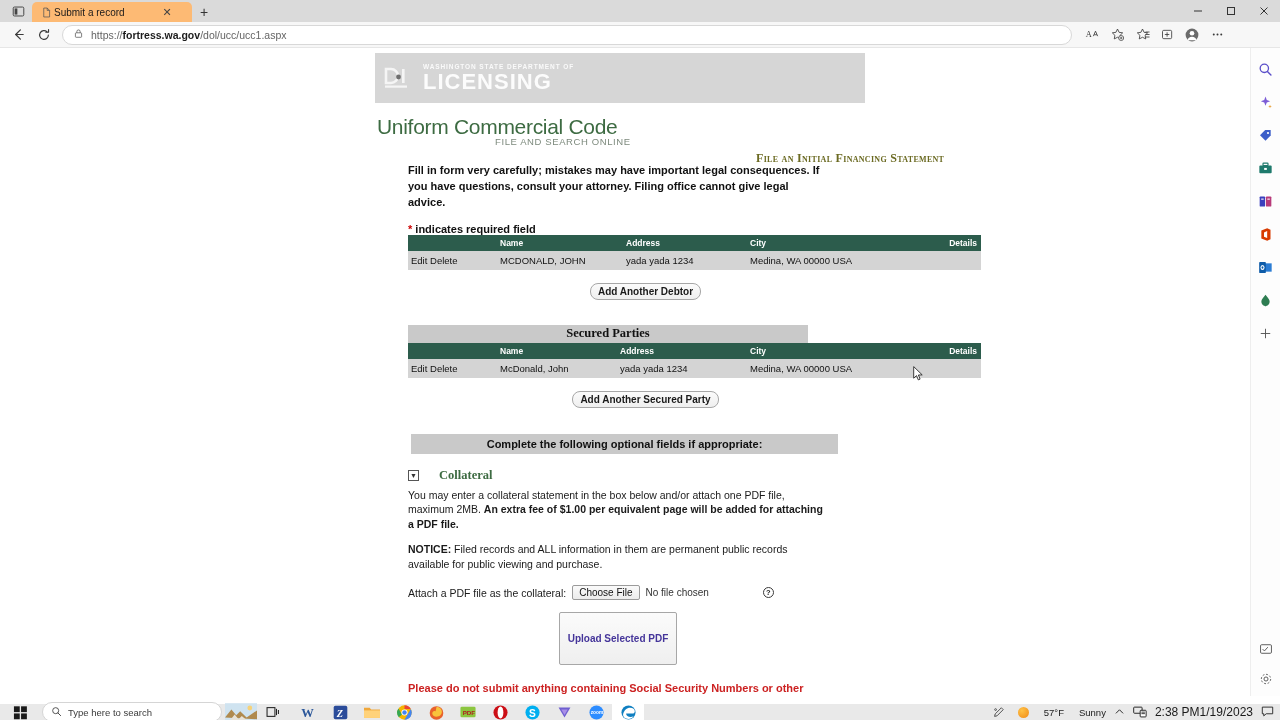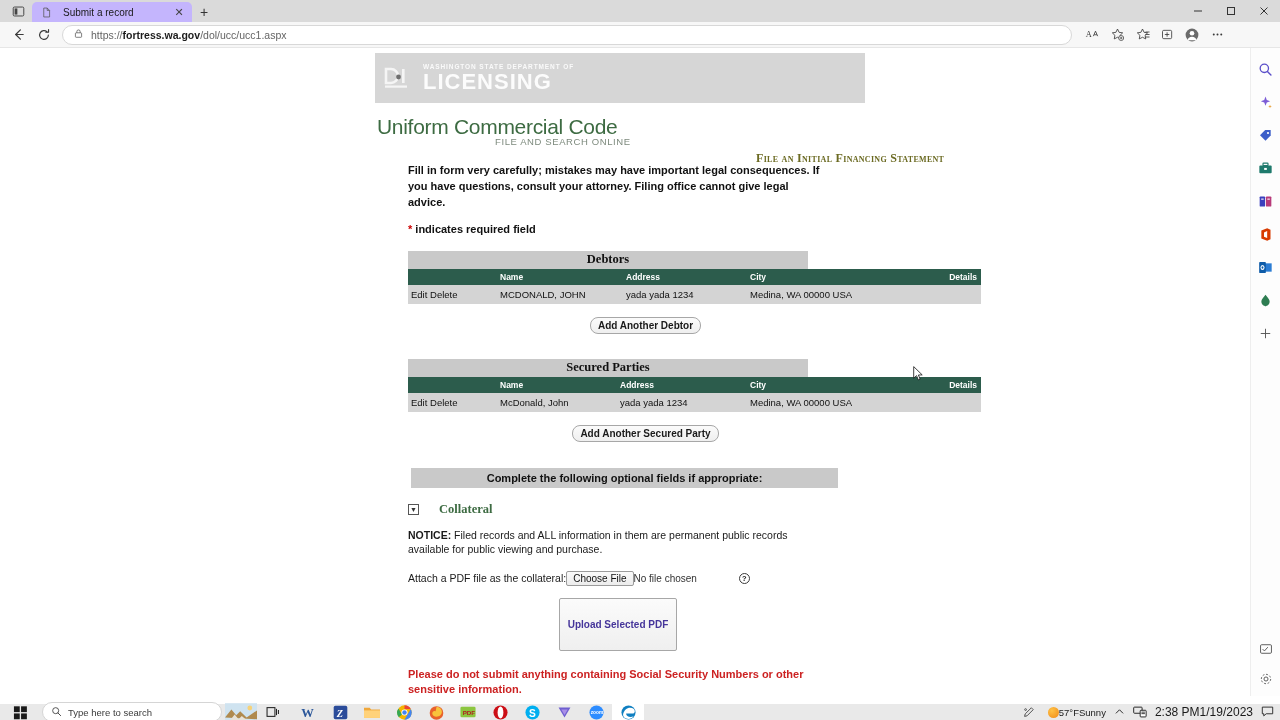--- a/index.html
+++ b/index.html
@@ -17,23 +17,23 @@
   .tabstrip {
     height: 22px; background: #dadada;
     display: flex; align-items: flex-end; padding-left: 4px;
     position: relative;
   }
   .tab-os-btn {
     width: 28px; height: 22px; display:flex; align-items:center; justify-content:center;
   }
   .tab-os-btn svg { display:block; }
   .tab {
-    height: 20px; background:#c4b5fd; border-radius: 5px 5px 0 0;
-    display:flex; align-items:center; gap:11px;
-    padding: 0 6px 0 9px; min-width: 160px; max-width: 220px;
+    height: 20px; background:#fdba74; border-radius: 5px 5px 0 0;
+    display:flex; align-items:center; gap:2px;
+    padding: 0 18px 0 9px; min-width: 160px; max-width: 220px;
     font-size: 10px; color:#1a1a1a;
   }
   .tab-favicon { width:11px; height:11px; flex:0 0 auto; }
   .tab-title { flex:1 1 auto; white-space:nowrap; overflow:hidden; text-overflow:ellipsis; font-size:10px; }
   .tab-close { width:14px; height:14px; display:flex; align-items:center; justify-content:center; color:#444; font-size:11px; line-height:1; }
   .newtab { width:24px; height:20px; display:flex; align-items:center; justify-content:center; color:#333; font-size:14px; }
   .win-ctrls { position:absolute; right:0; top:0; height:22px; display:flex; }
   .win-ctrl { width:33px; height:22px; display:flex; align-items:center; justify-content:center; color:#333; }
 
   .navbar {
@@ -155,21 +155,21 @@
   .collateral-head {
     display:flex; align-items:center; gap:20px; margin-top:14px;
   }
   .coll-icon {
     width:11px; height:11px; border:1px solid #555; font-size:7px;
     display:flex; align-items:center; justify-content:center; color:#333;
   }
   .coll-title { font-size:12.5px; font-weight:700; color:#3d6b42; font-family:"Liberation Serif", serif; }
   .p-text { font-size:10.5px; color:#1a1a1a; width:420px; line-height:1.38; margin-top:5px; }
   .p-text b { font-weight:700; }
-  .attach-row { display:flex; align-items:center; margin-top:14px; font-size:10.5px; color:#1a1a1a; }
+  .attach-row { display:flex; align-items:center; gap:6px; margin-top:14px; font-size:10.5px; color:#1a1a1a; }
   .filebtn {
     background:linear-gradient(#fafafa,#ececec); border:1px solid #9b9b9b; border-radius:2px;
     font-size:10px; padding:1px 6px; color:#111;
   }
   .nofile { font-size:10px; color:#333; }
   .helpq {
     width:11px; height:11px; border:1px solid #3a3a3a; border-radius:50%;
     font-size:7.5px; display:inline-flex; align-items:center; justify-content:center;
     color:#222; font-weight:700; flex:0 0 auto;
   }
@@ -190,21 +190,21 @@
     width:180px; height:20px; background:#fff; border:1px solid #d5d5d5; border-radius:10px;
     display:flex; align-items:center; gap:6px; padding:0 8px; font-size:9.5px; color:#3a3a3a;
     margin-left:2px;
   }
   .tb-widget { width:38px; height:24px; display:flex; align-items:center; justify-content:center; }
   .tb-taskview { width:26px; height:24px; display:flex; align-items:center; justify-content:center; color:#222; }
   .tb-apps { display:flex; align-items:center; gap:0px; margin-left:6px; }
   .tb-app { width:32px; height:24px; display:flex; align-items:center; justify-content:center; position:relative; }
   .tb-app .ind { position:absolute; bottom:0px; width:16px; height:2px; background:#2f8fd8; border-radius:1px; }
   .tb-right { position:absolute; right:0; height:24px; display:flex; align-items:center; gap:8px; padding-right:6px; font-size:9px; color:#1a1a1a; }
-  .tb-weather { display:flex; align-items:center; gap:0; font-size:9.5px; }
+  .tb-weather { display:flex; align-items:center; gap:15px; font-size:9.5px; }
   .tb-clock { display:flex; flex-direction:row; align-items:flex-end; line-height:1.08; font-size:12px; }
   .sun { width:11px; height:11px; border-radius:50%; background:radial-gradient(circle at 35% 32%, #ffc246, #f08a16); }
 
   .cursor { position:absolute; left:913px; top:366px; width:11px; height:15px; pointer-events:none; }
 </style>
 </head>
 <body>
 
 <div id="browser">
 
@@ -335,21 +335,20 @@
           <div class="ucc-title">Uniform Commercial Code</div>
           <div class="ucc-sub">FILE AND SEARCH ONLINE</div>
           <div class="ucc-right">File an Initial Financing Statement</div>
         </div>
 
         <div class="body-wrap">
 
           <div class="warn-text">Fill in form very carefully; mistakes may have important legal consequences. If you have questions, consult your attorney. Filing office cannot give legal advice.</div>
           <div class="req-note"><span class="star">*</span><span> indicates required field</span></div>
 
-          <div class="sect-head">Debtors</div>
           <table class="tbl">
             <thead>
               <tr>
                 <th class="c-act"></th>
                 <th class="c-name">Name</th>
                 <th class="c-addr">Address</th>
                 <th class="c-city">City</th>
                 <th class="c-det">Details</th>
               </tr>
             </thead>
@@ -392,20 +391,21 @@
             <button class="gbtn">Add Another Secured Party</button>
           </div>
 
           <div class="optional-head">Complete the following optional fields if appropriate:</div>
 
           <div class="collateral-head">
             <span class="coll-icon">▼</span>
             <span class="coll-title">Collateral</span>
           </div>
 
+          <div class="p-text"><span>You may enter a collateral statement in the box below and/or attach one PDF file, maximum 2MB. </span><b>An extra fee of $1.00 per equivalent page will be added for attaching a PDF file.</b></div>
 
           <div class="p-text" style="margin-top:11px"><b>NOTICE:</b><span> Filed records and ALL information in them are permanent public records available for public viewing and purchase.</span></div>
 
           <div class="attach-row">
             <span>Attach a PDF file as the collateral:</span>
             <button class="filebtn">Choose File</button>
             <span class="nofile">No file chosen</span>
             <span style="width:42px"></span>
             <span class="helpq">?</span>
           </div>

